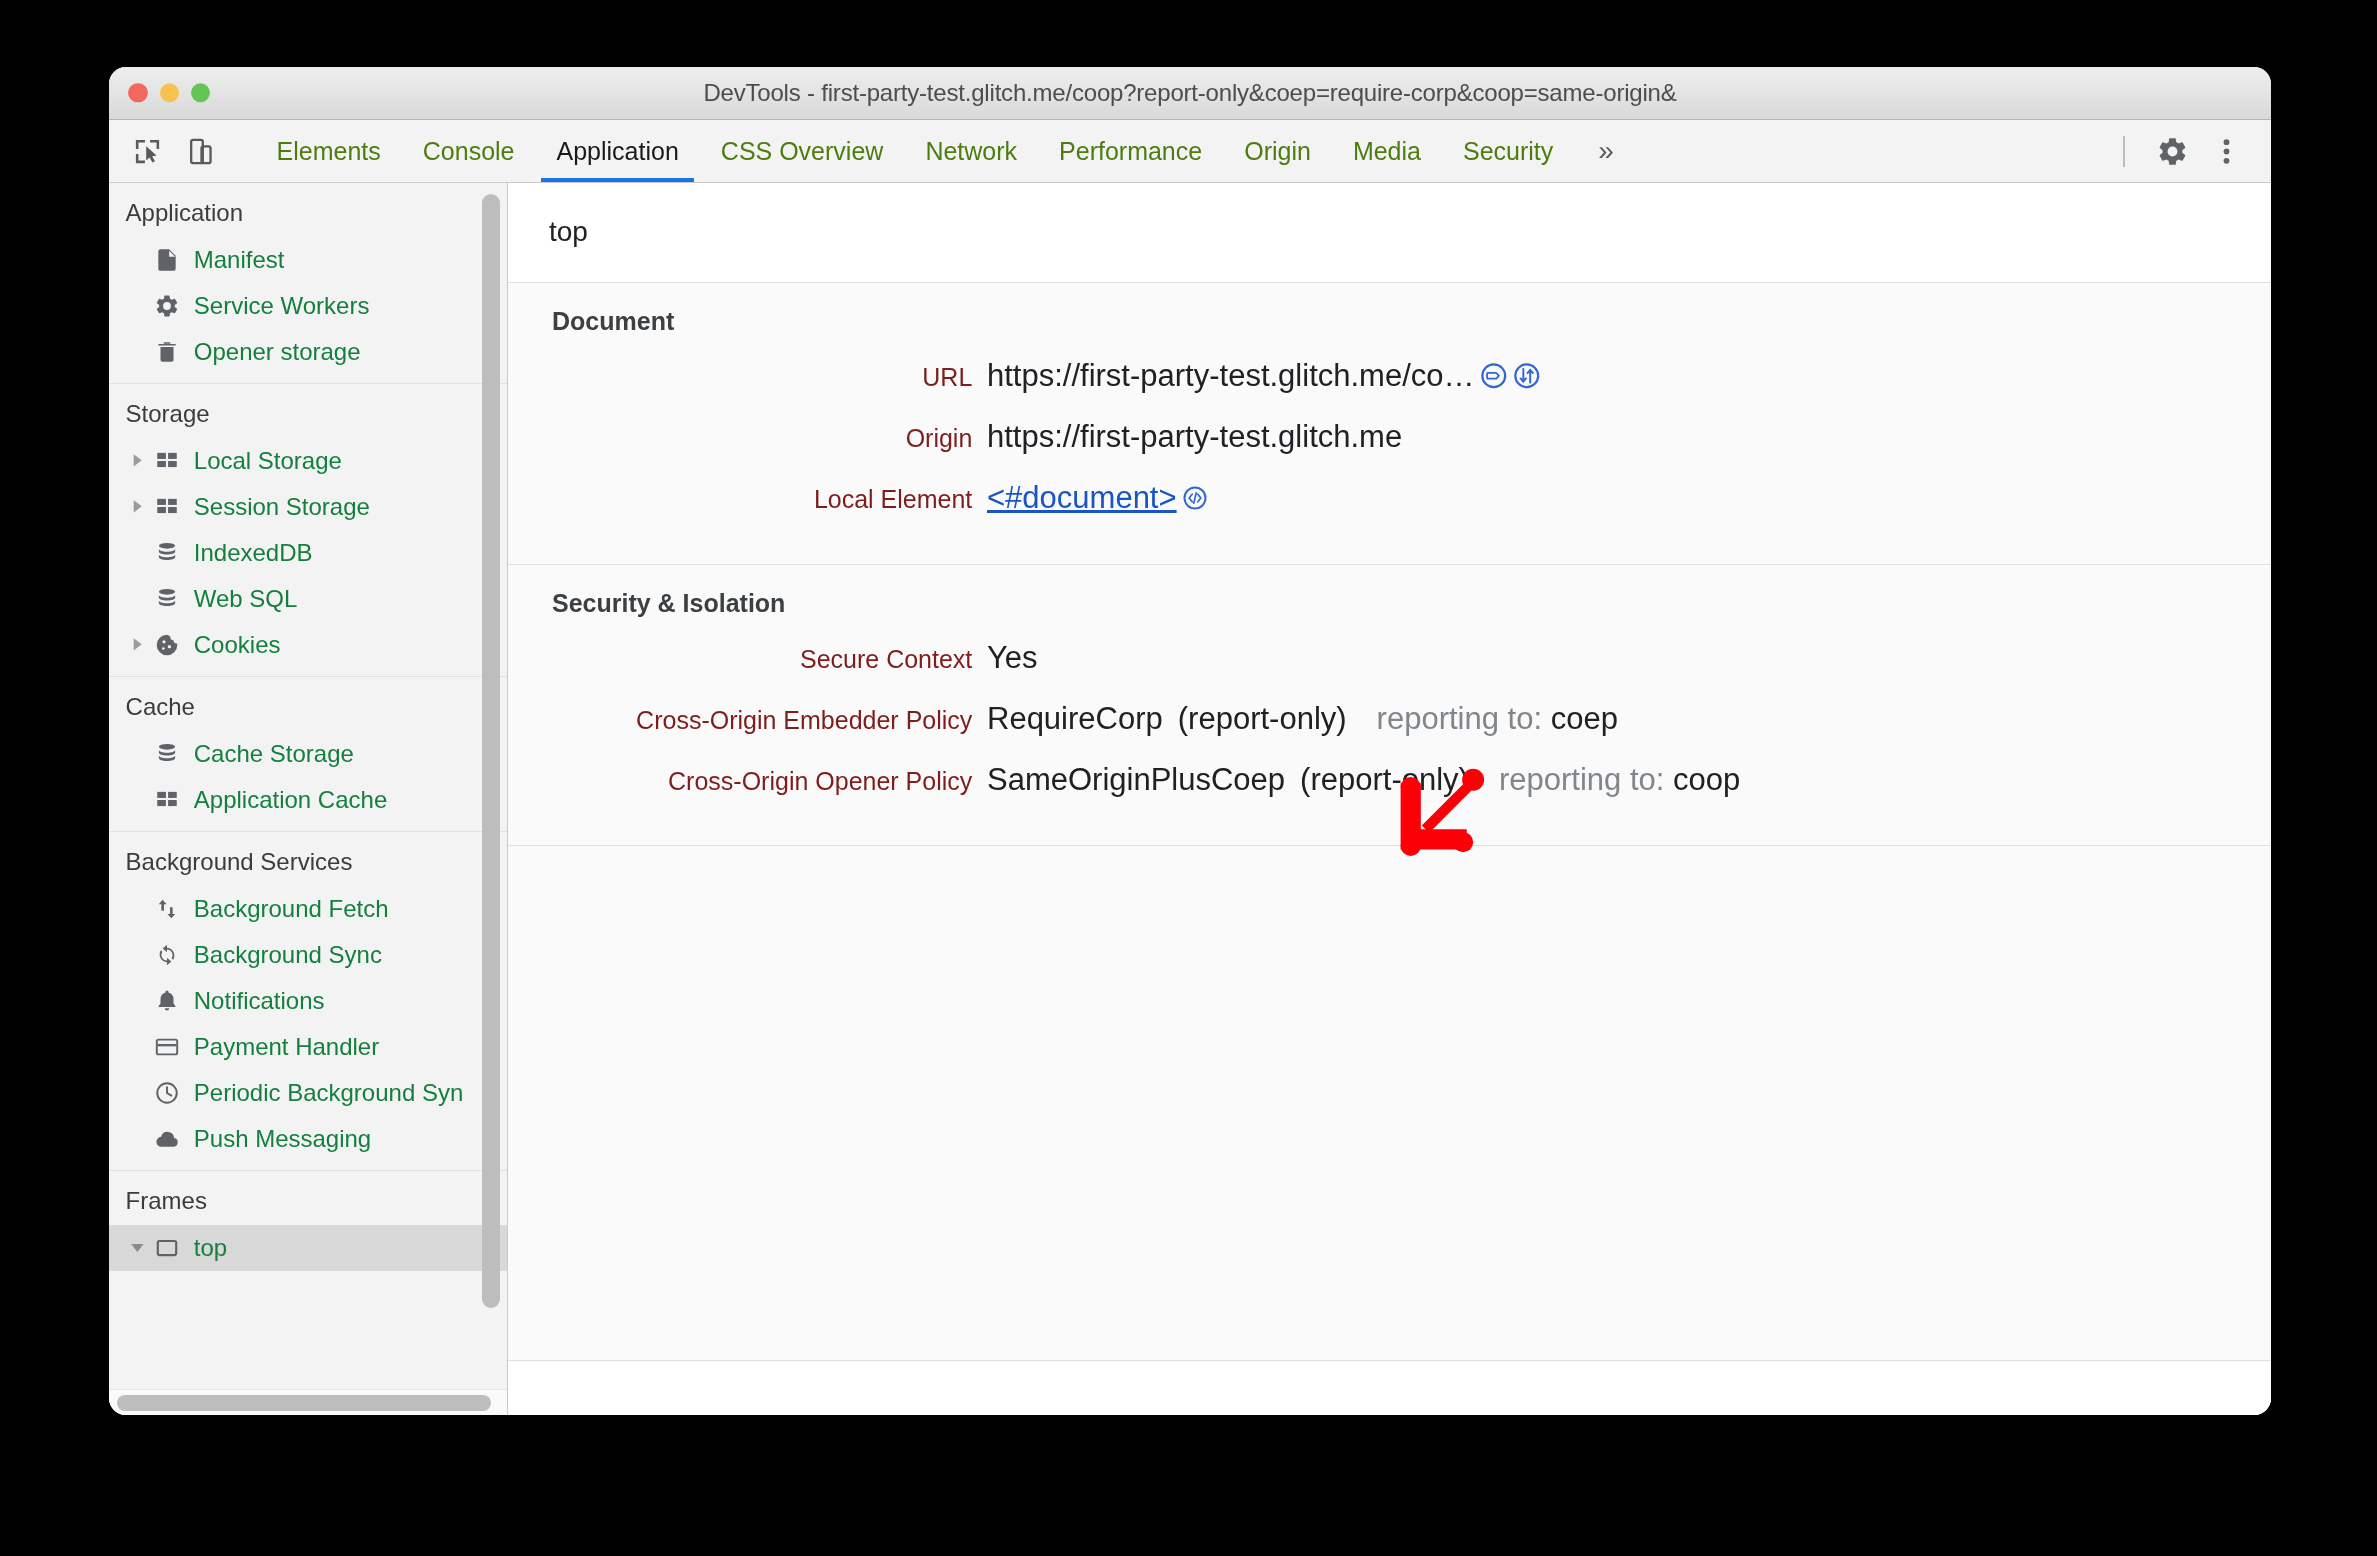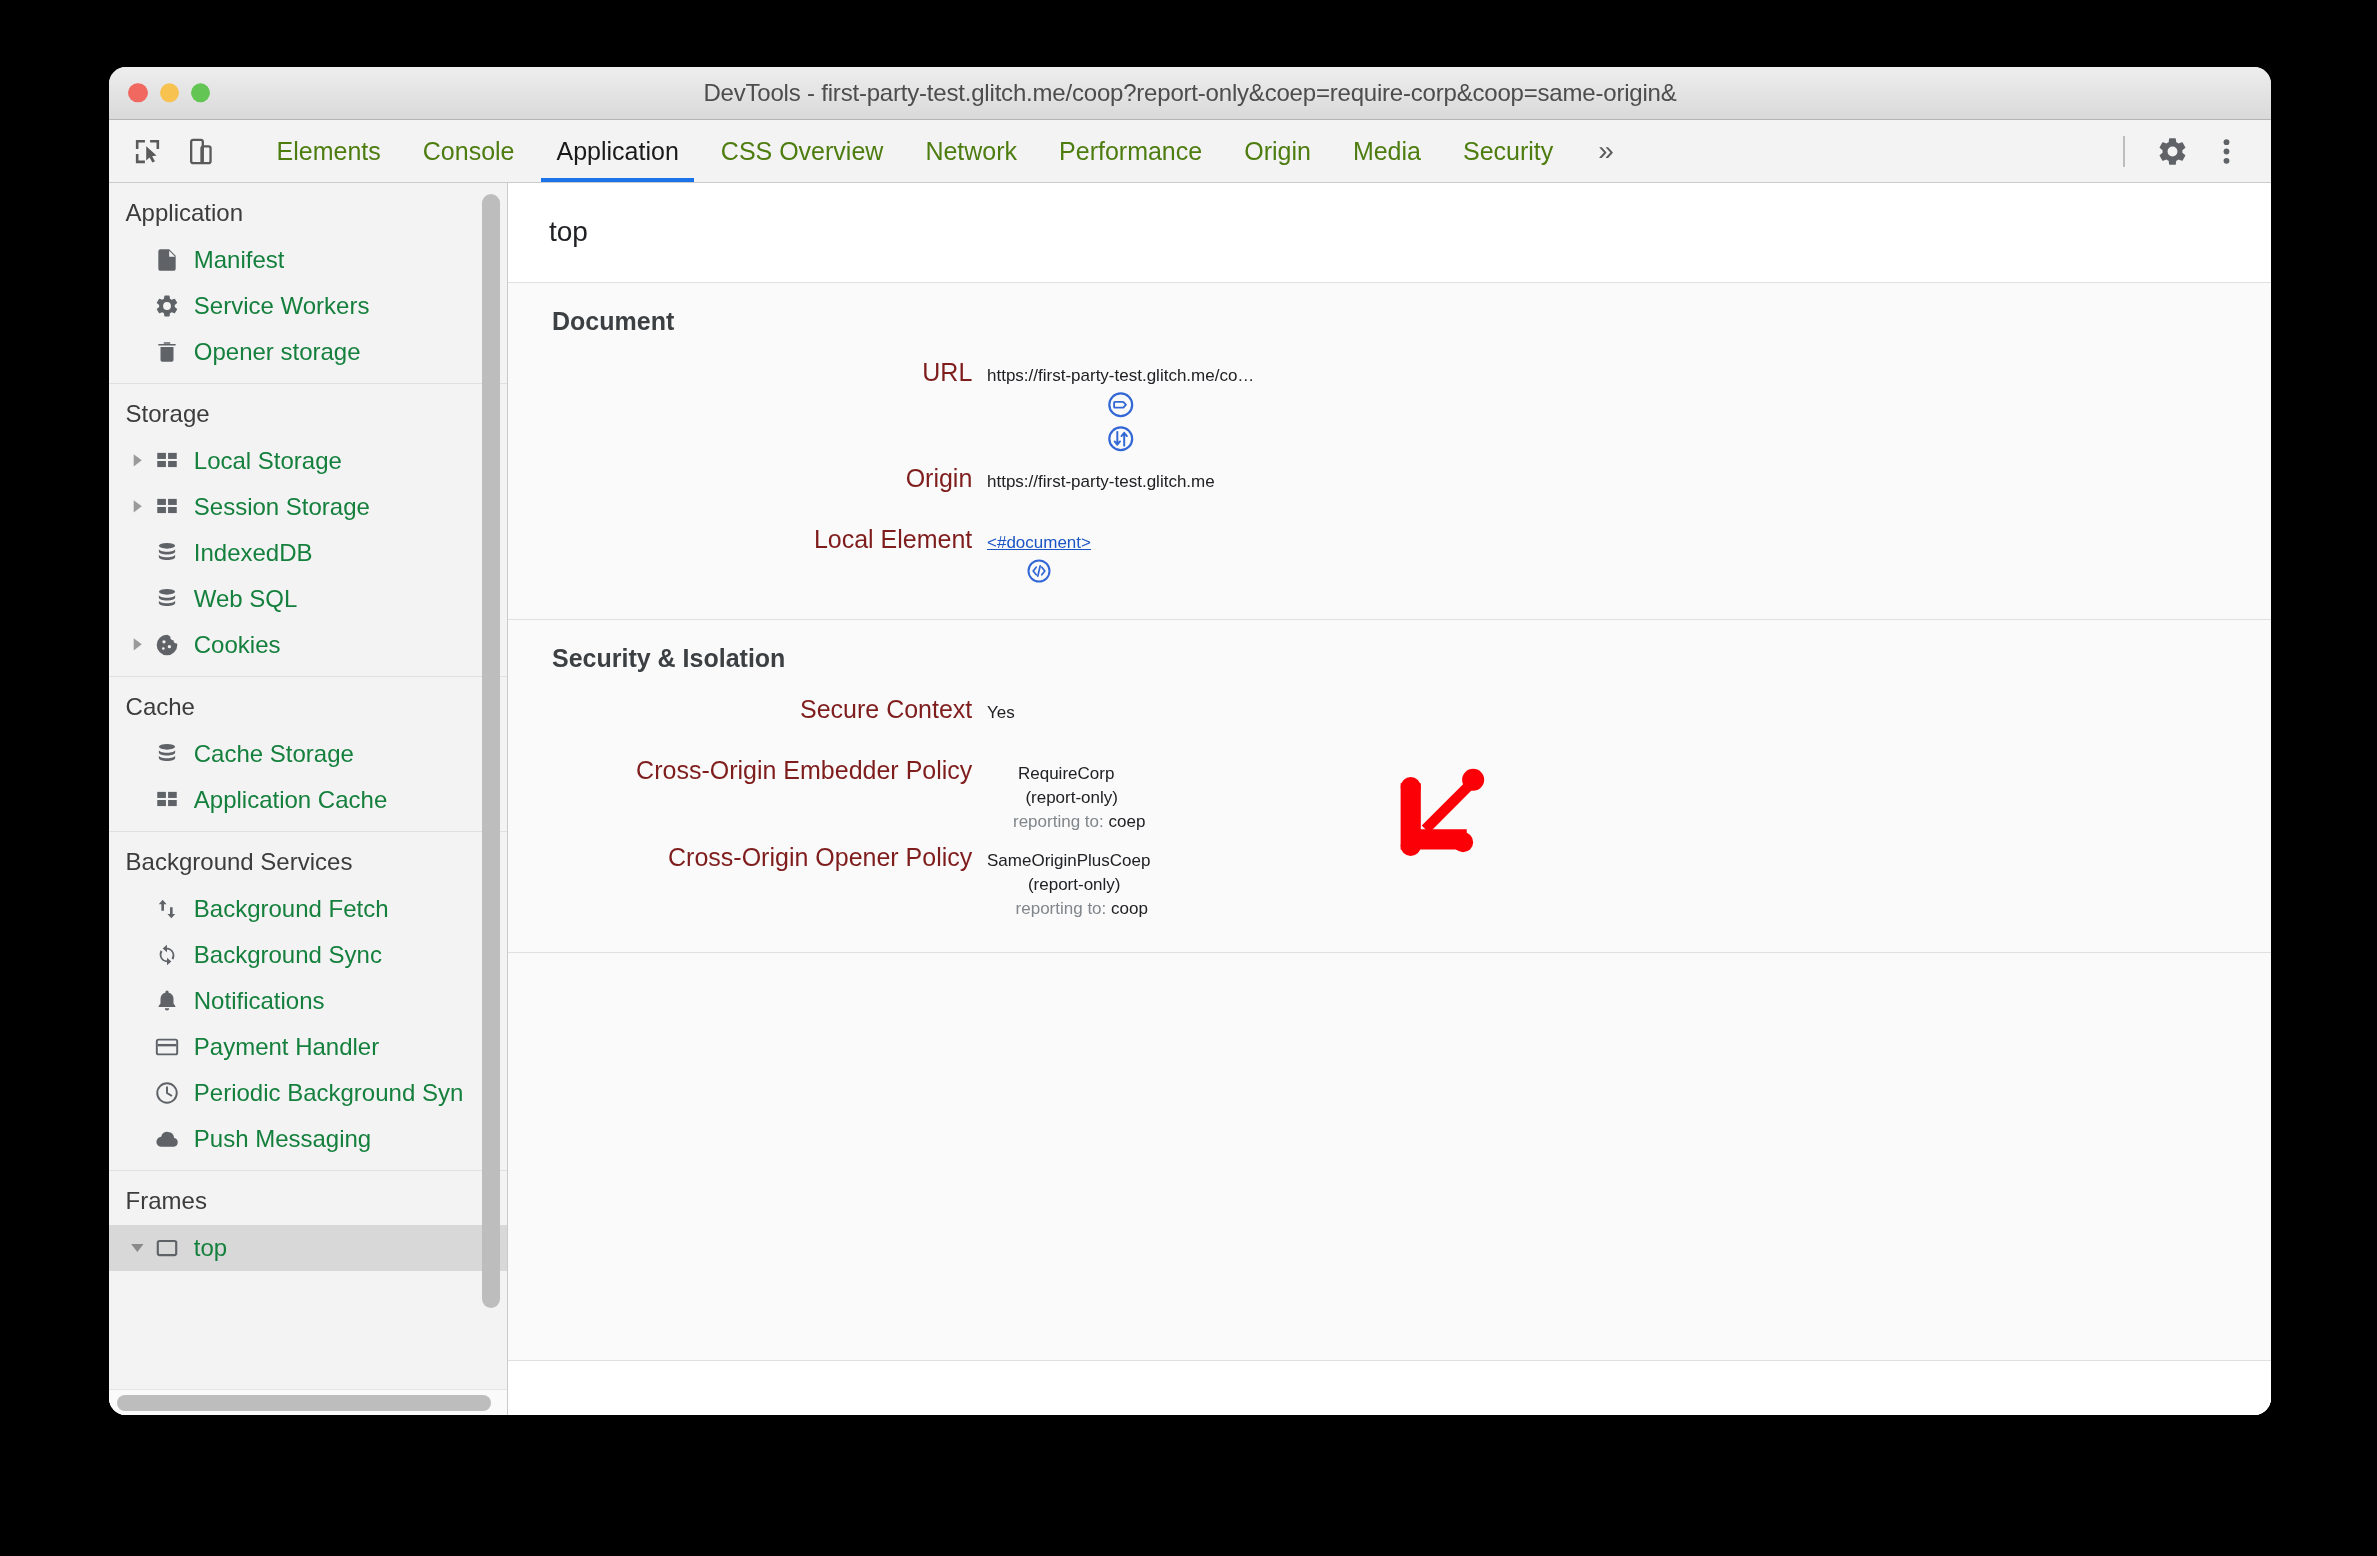--- a/index.html
+++ b/index.html
@@ -250,27 +250,26 @@
   .row-key {
     width: 479px;
     flex: 0 0 479px;
     text-align: right;
     padding-right: 14.7px;
     font-size: 25px;
     color: #7f1d1d;
     white-space: nowrap;
   }
   .row-val {
-    font-size: 17px;
+    font-size: 31px;
     color: #202124;
     display: flex;
     align-items: center;
     gap: 4px;
     white-space: nowrap;
-    flex-direction: column;
   }
   .policy-status {
     color: #202124;
     margin-left: 11px;
   }
   .policy-report {
     color: #80868b;
     margin-left: 26px;
   }
   .policy-report b { color: #202124; font-weight: normal; }

